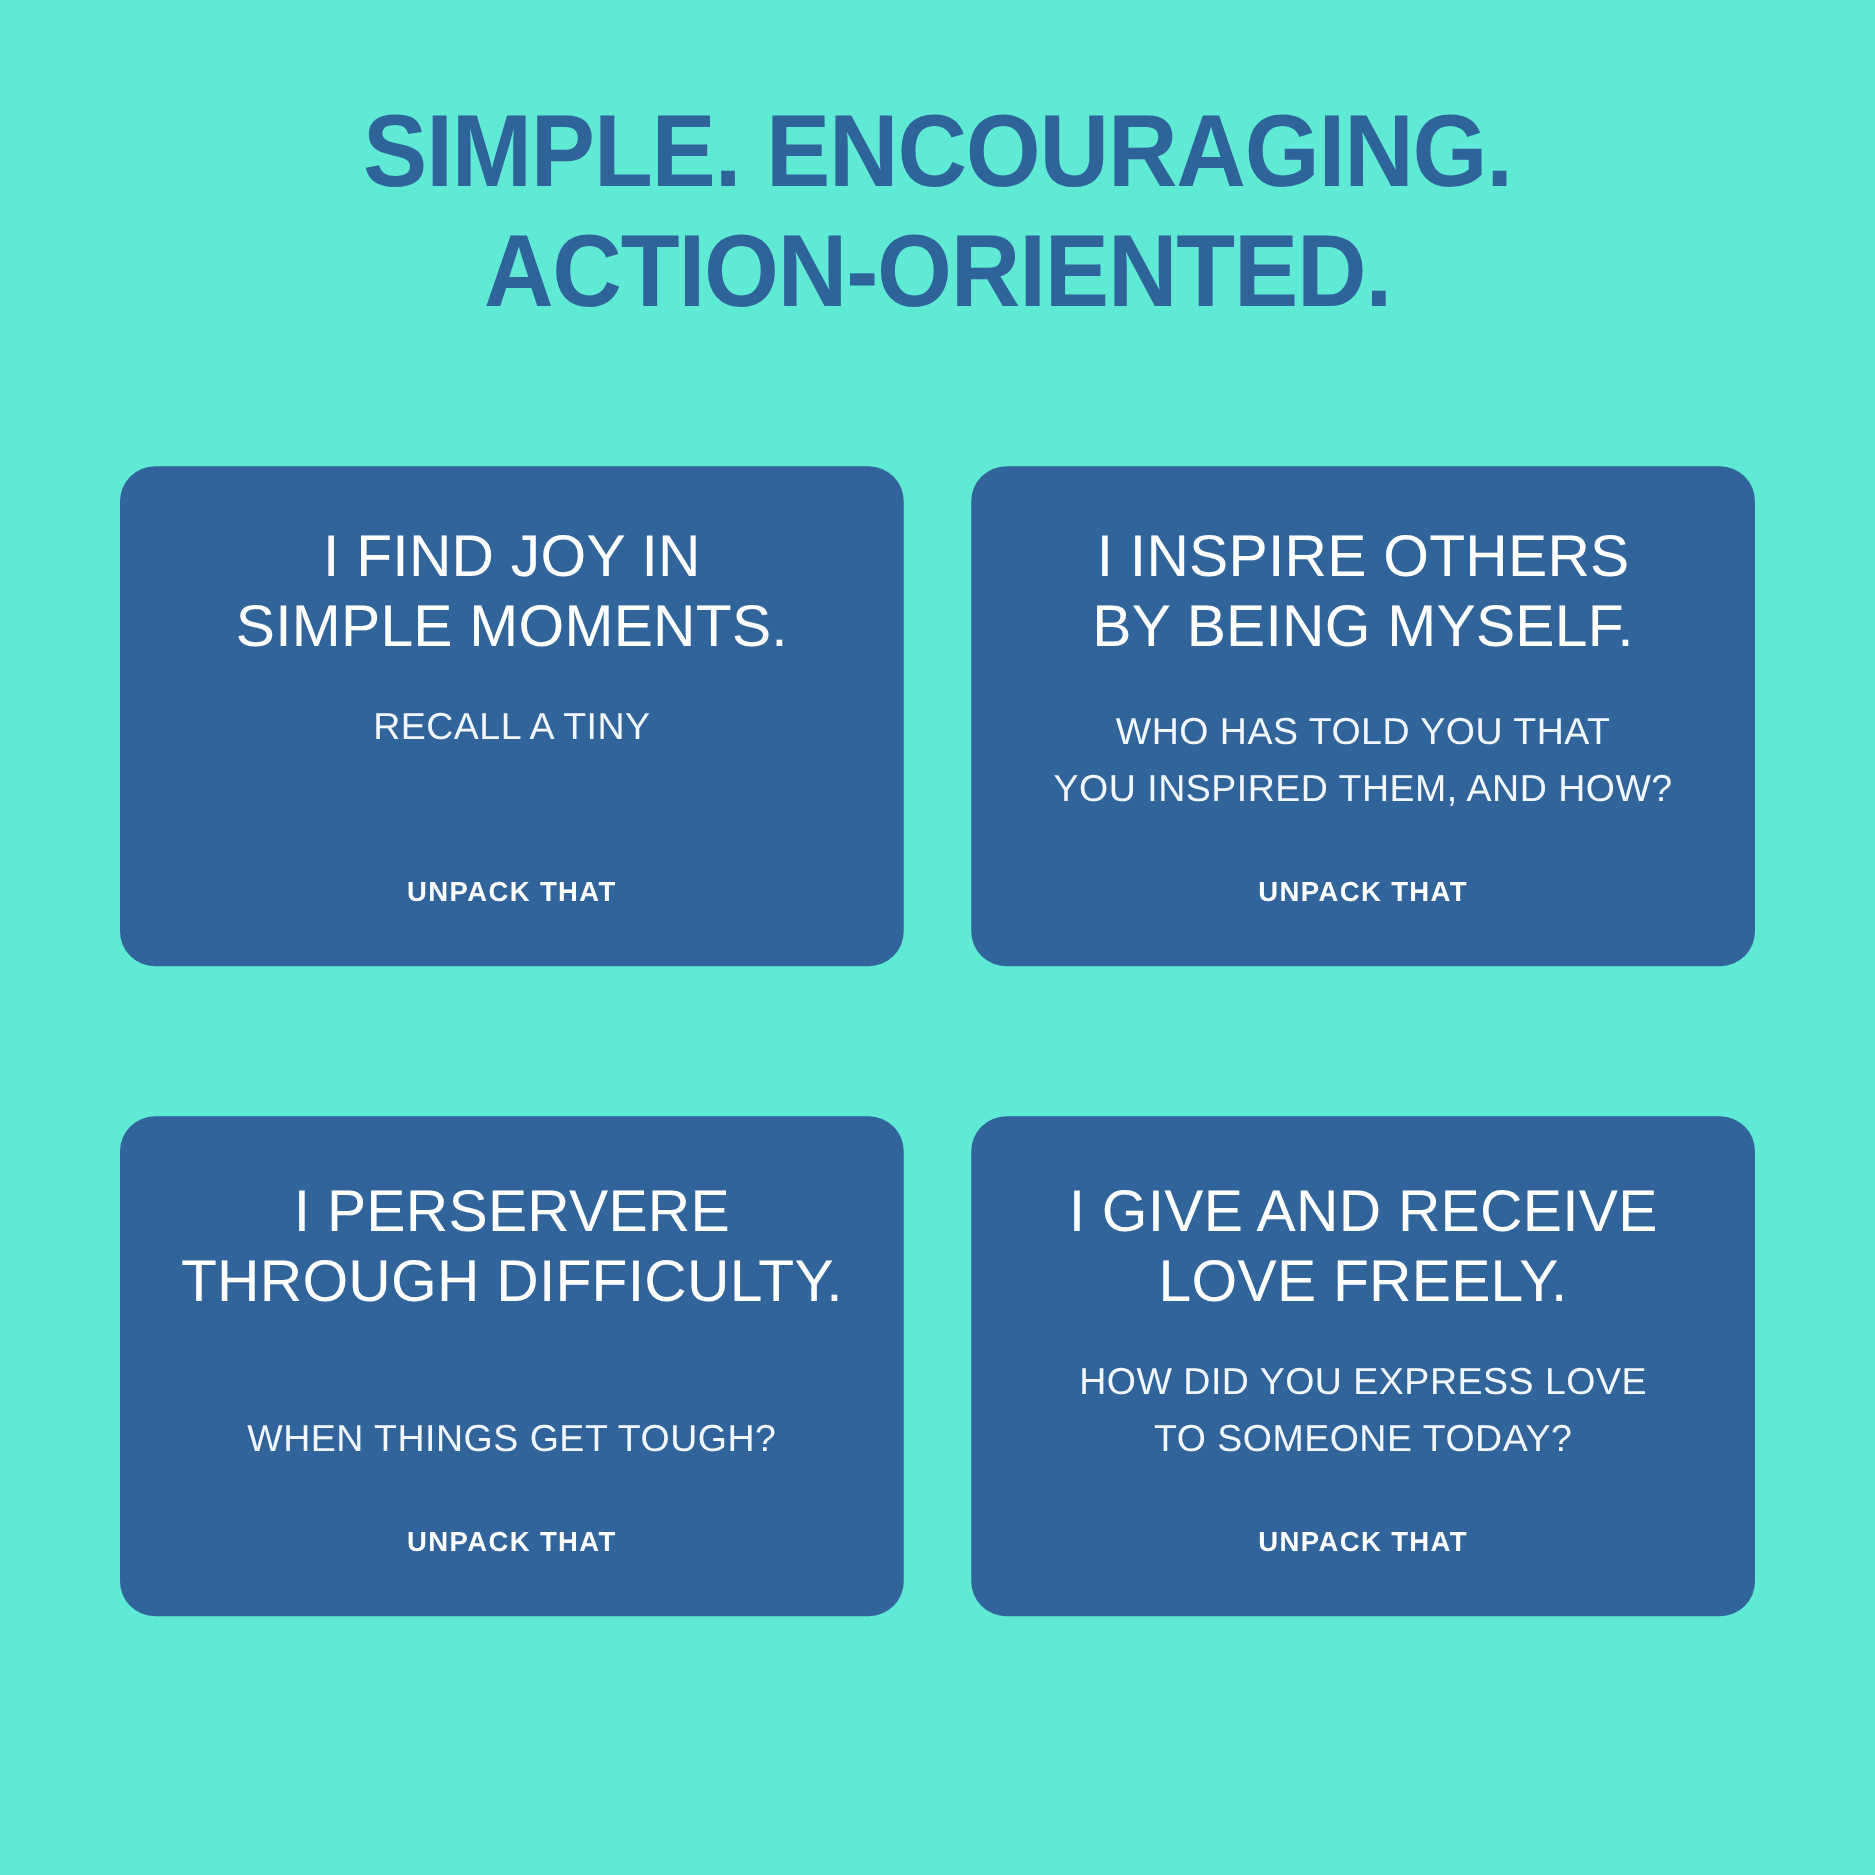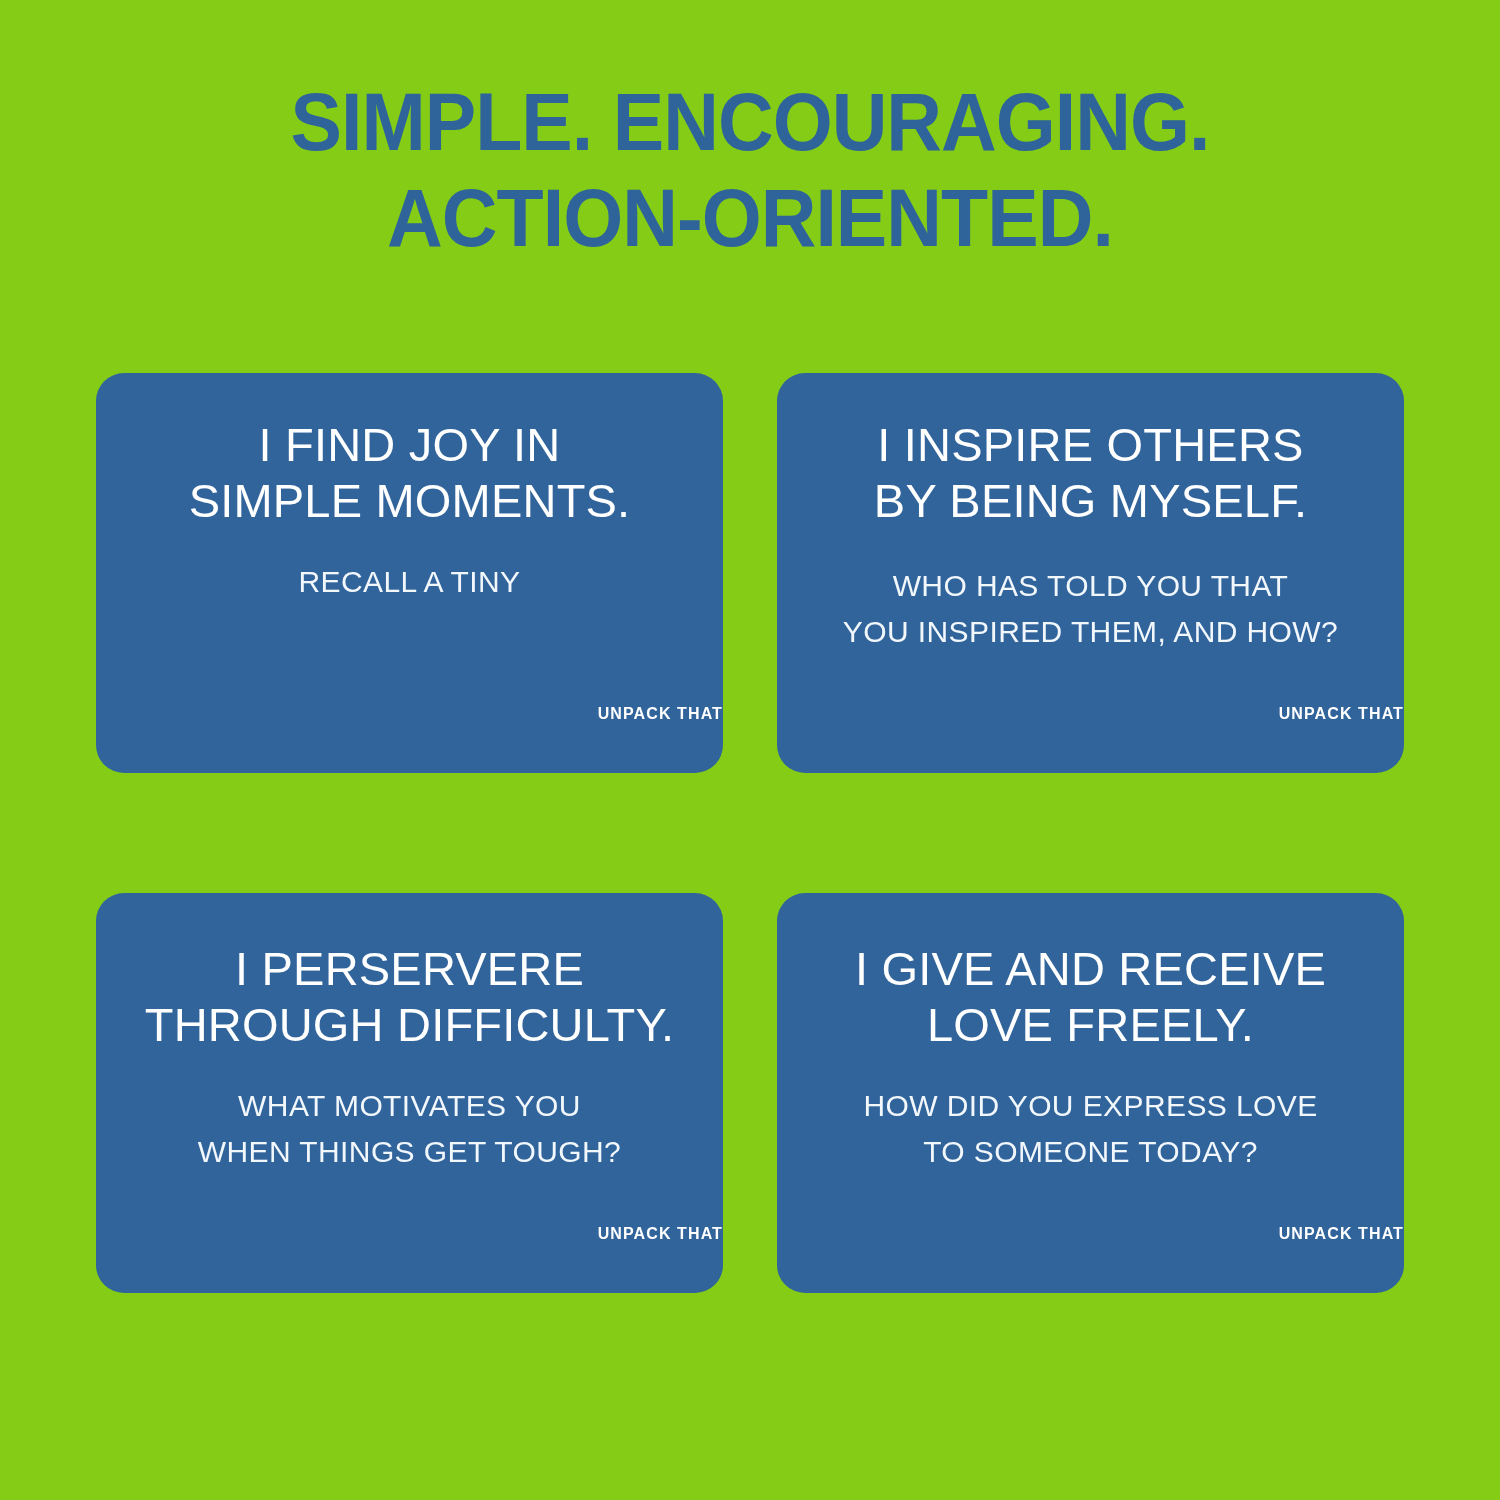--- a/index.html
+++ b/index.html
@@ -11,21 +11,21 @@
     height: 1500px;
     background: #dde9fb;
     font-family: "Liberation Sans", sans-serif;
     overflow: hidden;
   }
 
   .page {
     position: relative;
     width: 1500px;
     height: 1500px;
-    background: #84cc16;
+    background: #5eead4;
     box-sizing: border-box;
   }
 
   
   .headline {
     position: absolute;
     top: 74px;
     left: 0;
     width: 1500px;
     text-align: center;
@@ -95,24 +95,24 @@
   }
 
   .card-action {
     position: absolute;
     left: 0;
     right: 0;
     bottom: 46px;
     color: #ffffff;
     font-family: "Liberation Sans", sans-serif;
     font-weight: bold;
-    font-size: 16px;
+    font-size: 22px;
     line-height: 26px;
     letter-spacing: 1.1px;
-    text-align: right;
+    text-align: center;
     text-transform: uppercase;
   }
 
   
   .card.c2 .card-prompt { padding-top: 34px; }
   .card.c3 .card-prompt { padding-top: 30px; }
   .card.c4 .card-prompt { padding-top: 30px; }
 
   .card.c3, .card.c4 { padding-top: 48px; }
 </style>
@@ -150,21 +150,21 @@
       </div>
       <div class="card-action">UNPACK THAT</div>
     </div>
 
     <div class="card c3">
       <div class="card-headline">
         <span>I PERSERVERE</span><br>
         <span>THROUGH DIFFICULTY.</span>
       </div>
       <div class="card-prompt">
-        <span>WHAT MOTIVATES YOU</span><br>
+        <br>
         <span>WHEN THINGS GET TOUGH?</span>
       </div>
       <div class="card-action">UNPACK THAT</div>
     </div>
 
     <div class="card c4">
       <div class="card-headline">
         <span>I GIVE AND RECEIVE</span><br>
         <span>LOVE FREELY.</span>
       </div>

